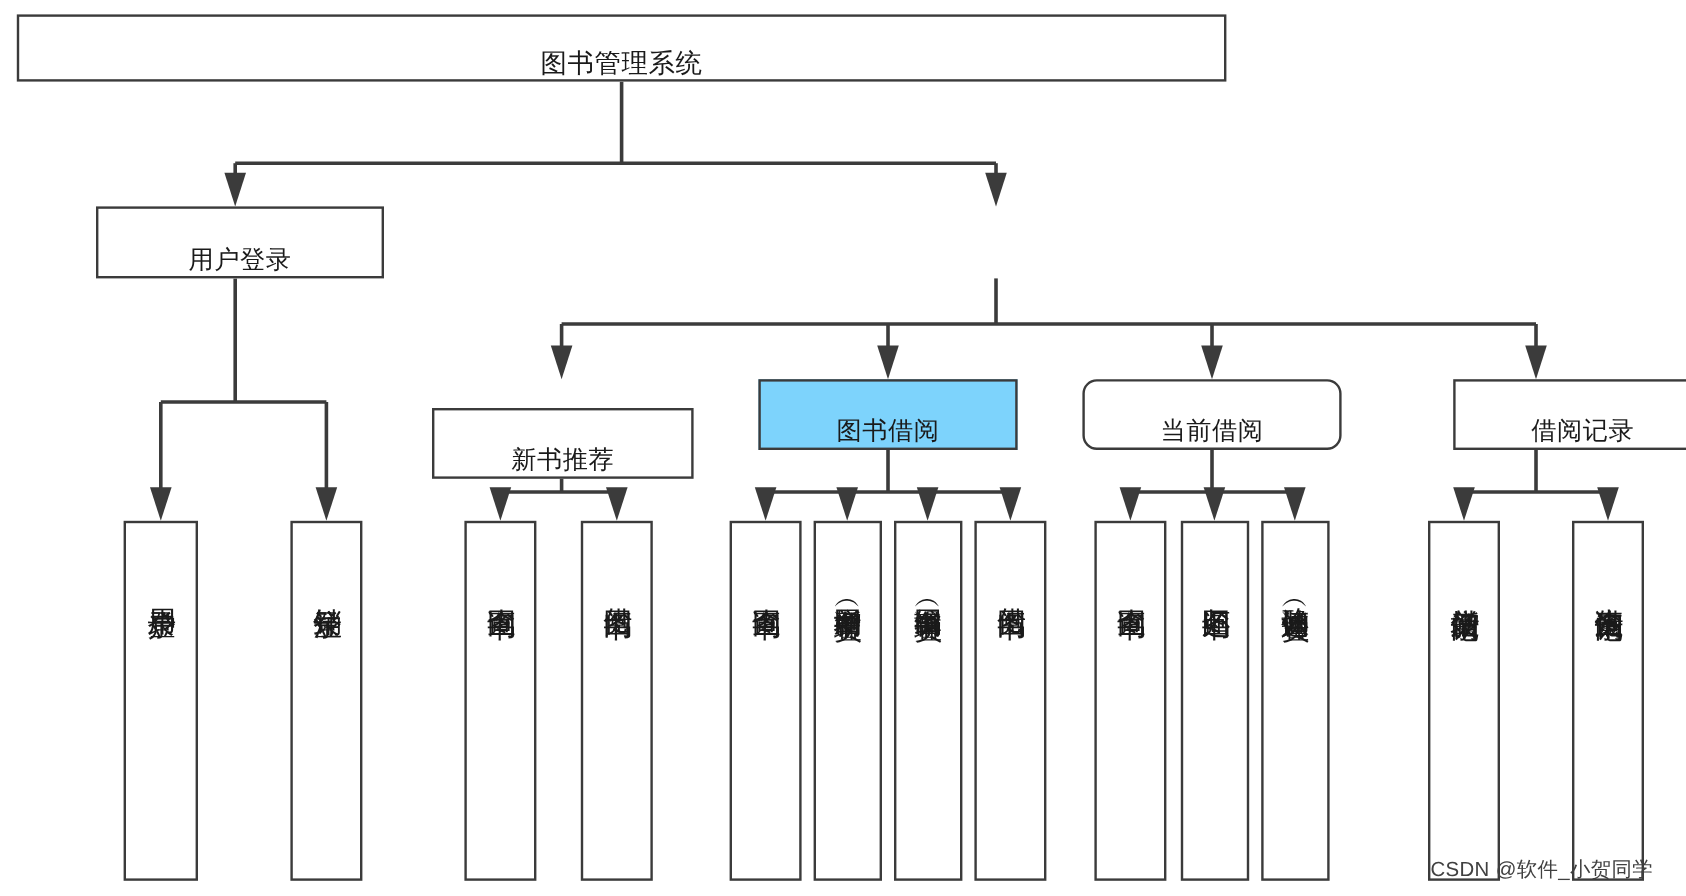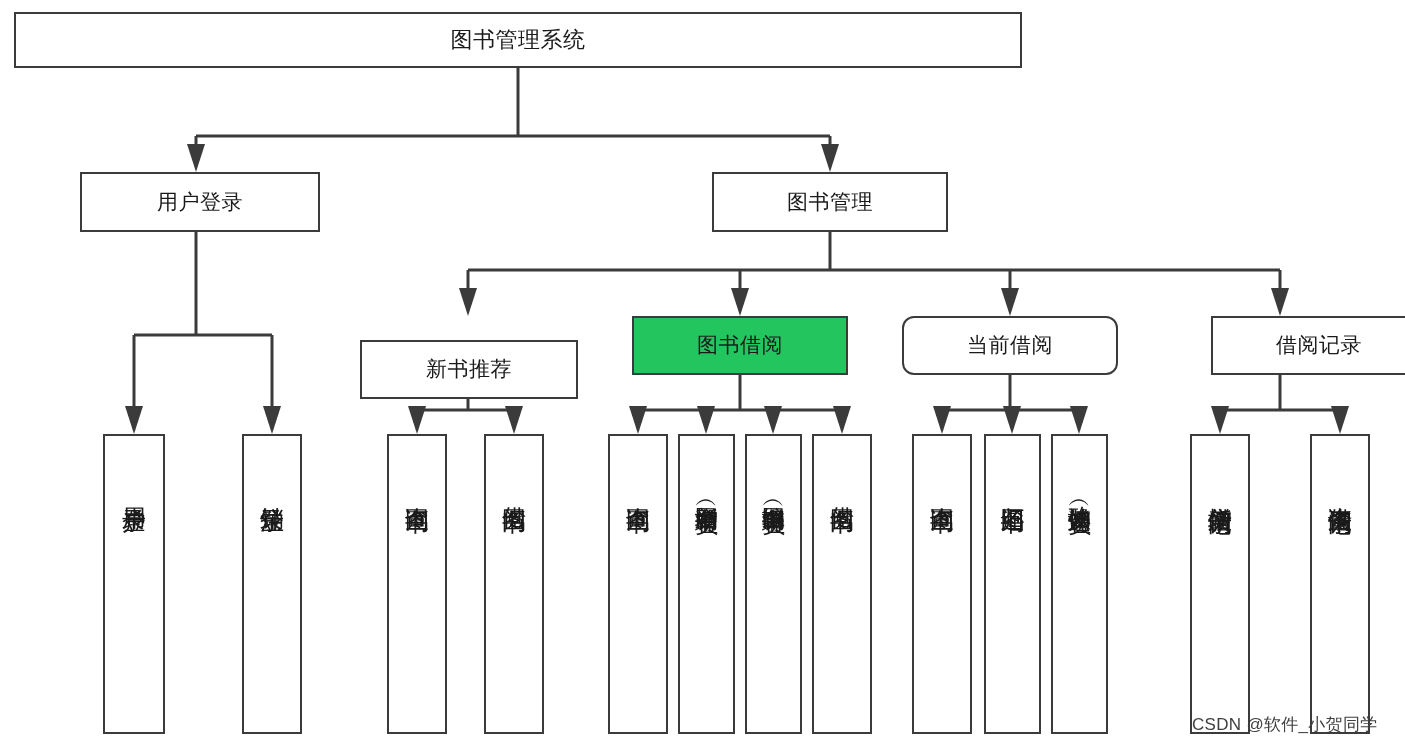--- a/index.html
+++ b/index.html
@@ -24,21 +24,21 @@
     width: 1405px;
     height: 747px;
     pointer-events: none;
   }
   .node {
     position: absolute;
     box-sizing: border-box;
     background: #ffffff;
     border: 2px solid #3b3b3b;
     display: flex;
-    align-items: center;
+    align-items: flex-end;
     justify-content: center;
     color: #1a1a1a;
   }
   .node .label {
     display: block;
     text-align: center;
     white-space: nowrap;
     line-height: 1.18;
   }
   .node.horiz .label {
@@ -140,28 +140,25 @@
       </g>
   </svg>
 
   <div class="node root horiz" id="node-root" style="left: 14px; top: 12px; width: 1008px; height: 56px; border-color: rgb(59, 59, 59); background: rgb(255, 255, 255); color: rgb(26, 26, 26);">
     <span class="label">图书管理系统</span>
   </div>
 
   <div class="node horiz" id="node-l2-0" style="left: 80px; top: 172px; width: 240px; height: 60px; border-color: rgb(59, 59, 59); background: rgb(255, 255, 255); color: rgb(26, 26, 26);">
     <span class="label">用户登录</span>
   </div>
-  <div class="node horiz" id="node-l2-1" style="left: 712px; top: 172px; width: 236px; height: 60px; border-color: rgb(59, 59, 59); background: rgb(255, 255, 255); color: rgb(26, 26, 26);">
-    <span class="label">图书管理</span>
-  </div>
 
   <div class="node horiz" id="node-l3-0" style="left: 360px; top: 316px; width: 218px; height: 59px; border-color: rgb(59, 59, 59); background: rgb(255, 255, 255); color: rgb(26, 26, 26); margin-top: 24px;">
     <span class="label">新书推荐</span>
   </div>
-  <div class="node horiz" id="node-l3-1" style="left: 632px; top: 316px; width: 216px; height: 59px; border-color: rgb(59, 59, 59); background: #22c55e; color: rgb(26, 26, 26);">
+  <div class="node horiz" id="node-l3-1" style="left: 632px; top: 316px; width: 216px; height: 59px; border-color: rgb(59, 59, 59); background: #7dd3fc; color: rgb(26, 26, 26);">
     <span class="label">图书借阅</span>
   </div>
   <div class="node horiz" id="node-l3-2" style="left: 902px; top: 316px; width: 216px; height: 59px; border-color: rgb(59, 59, 59); background: rgb(255, 255, 255); color: rgb(26, 26, 26); border-radius: 12px;">
     <span class="label">当前借阅</span>
   </div>
   <div class="node horiz" id="node-l3-3" style="left: 1172px; top: 316px; width: 216px; height: 59px; border-color: rgb(59, 59, 59); background: rgb(255, 255, 255); color: rgb(26, 26, 26); margin-left: 39px;">
     <span class="label">借阅记录</span>
   </div>
 
   <div class="node vert" id="node-leaf-0" style="left: 103px; top: 434px; width: 62px; height: 300px; border-color: rgb(59, 59, 59); background: rgb(255, 255, 255); color: rgb(26, 26, 26);">

